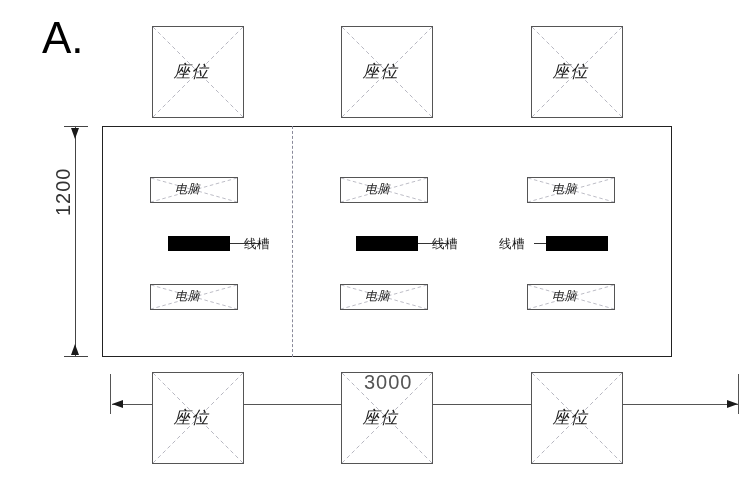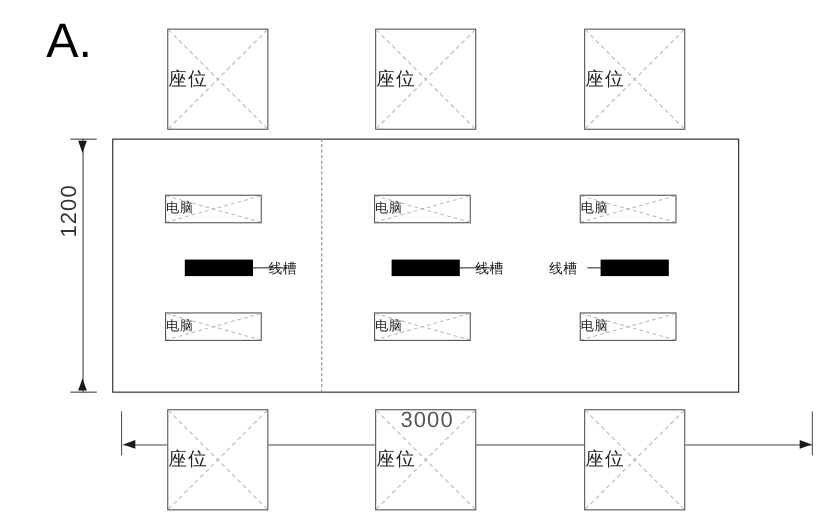--- a/index.html
+++ b/index.html
@@ -45,21 +45,23 @@
   .seat-box .xline,
   .comp-box .xline {
     position: absolute;
     left: 0; top: 0; right: 0; bottom: 0;
     overflow: hidden;
   }
   .seat-box .label,
   .comp-box .label {
     position: absolute;
     left: 0; right: 13px;
+    text-align: center;
     color: #222;
+    font-style: italic;
   }
   .seat-box .label {
     top: 50%;
     transform: translateY(-52%);
     font-size: 17px;
     letter-spacing: 1px;
   }
 
   
   .comp-box {

